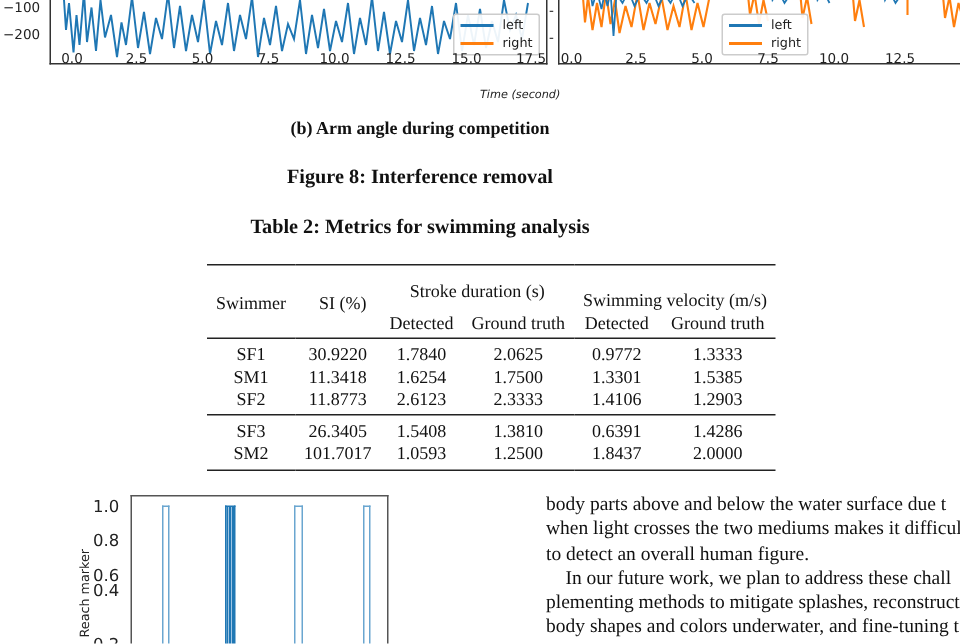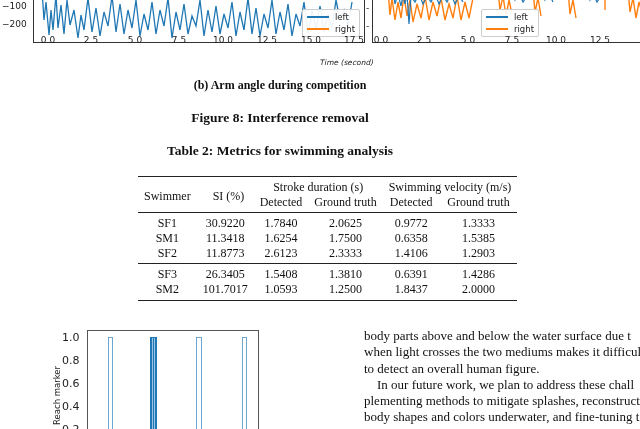--- a/index.html
+++ b/index.html
@@ -109,21 +109,21 @@
 <div class="caption" style="top:78px;font-size:12px;">(b) Arm angle during competition</div>
 <div class="caption" style="top:110px;font-size:13.5px;">Figure 8: Interference removal</div>
 <div class="caption" style="top:143px;font-size:13.5px;">Table 2: Metrics for swimming analysis</div>
 
 <table class="metrics">
   <thead>
     <tr class="rule-top">
       <th rowspan="2" style="padding-top:3px;">Swimmer</th>
       <th rowspan="2" style="padding-top:3px;text-align:left;padding-left:16px;">SI (%)</th>
       <th colspan="2" style="padding-top:3px;">Stroke duration (s)</th>
-      <th colspan="2" style="padding-top:3px;">Swimming velocity (m/s)</th>
+      <th colspan="2" style="padding-top:16px;">Swimming velocity (m/s)</th>
     </tr>
     <tr style="border-bottom:1px solid #222;">
       <th style="padding-bottom:2px;">Detected</th>
       <th style="padding-bottom:2px;">Ground truth</th>
       <th style="padding-bottom:2px;">Detected</th>
       <th style="padding-bottom:2px;">Ground truth</th>
     </tr>
   </thead>
   <tbody>
     <tr>
@@ -132,21 +132,21 @@
       <td style="padding-top:3px;">1.7840</td>
       <td style="padding-top:3px;">2.0625</td>
       <td style="padding-top:3px;">0.9772</td>
       <td style="padding-top:3px;">1.3333</td>
     </tr>
     <tr>
       <td>SM1</td>
       <td>11.3418</td>
       <td>1.6254</td>
       <td>1.7500</td>
-      <td>0.6358</td>
+      <td>1.3301</td>
       <td>1.5385</td>
     </tr>
     <tr>
       <td style="padding-bottom:2px;">SF2</td>
       <td style="padding-bottom:2px;">11.8773</td>
       <td style="padding-bottom:2px;">2.6123</td>
       <td style="padding-bottom:2px;">2.3333</td>
       <td style="padding-bottom:2px;">1.4106</td>
       <td style="padding-bottom:2px;">1.2903</td>
     </tr>
@@ -171,21 +171,21 @@
 
 <div class="reach-plot">
   <div class="bar" style="left:20px;width:3px;"></div>
   <div class="bar" style="left:62px;width:5px;border-color:#1f77b4;background:repeating-linear-gradient(90deg,#1f77b4 0 1px,#9cc4e4 1px 2px);"></div>
   <div class="bar" style="left:108px;width:4px;"></div>
   <div class="bar" style="left:154px;width:3px;"></div>
 </div>
 <span class="reach-ytick" style="top:331px;">1.0</span>
 <span class="reach-ytick" style="top:354px;">0.8</span>
 <span class="reach-ytick" style="top:377px;">0.6</span>
-<span class="reach-ytick" style="top:400px;text-align:right;">0.4</span>
+<span class="reach-ytick" style="top:387px;text-align:right;">0.4</span>
 <span class="reach-ytick" style="top:423px;">0.2</span>
 <span class="reach-ylabel" style="top:425px;">Reach marker</span>
 
 <div class="para">
   <div>body parts above and below the water surface due t</div>
   <div>when light crosses the two mediums makes it difficult f</div>
   <div>to detect an overall human figure.</div>
   <div> In our future work, we plan to address these chall</div>
   <div>plementing methods to mitigate splashes, reconstruct</div>
   <div>body shapes and colors underwater, and fine-tuning t</div>

